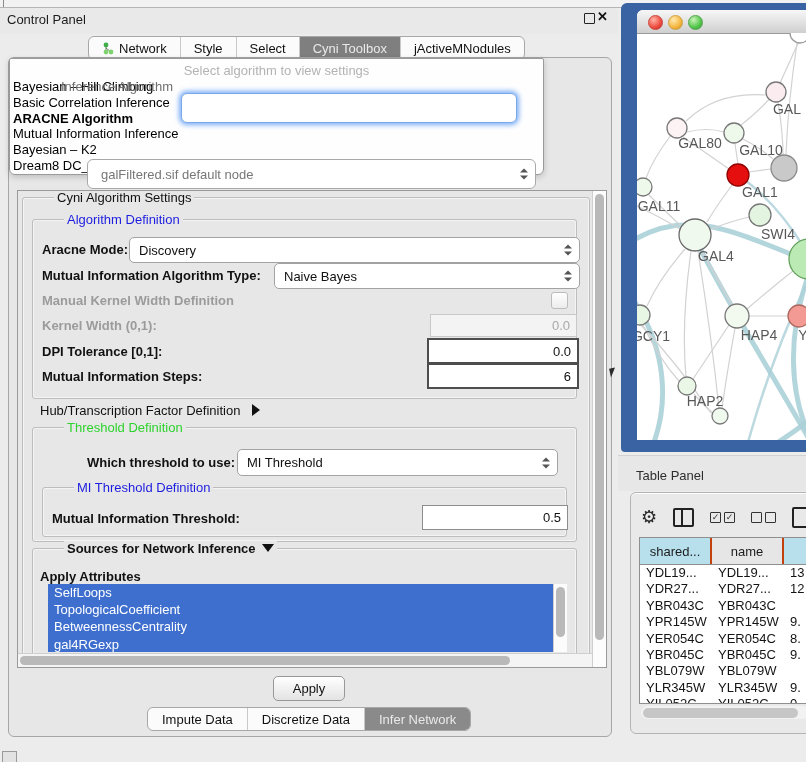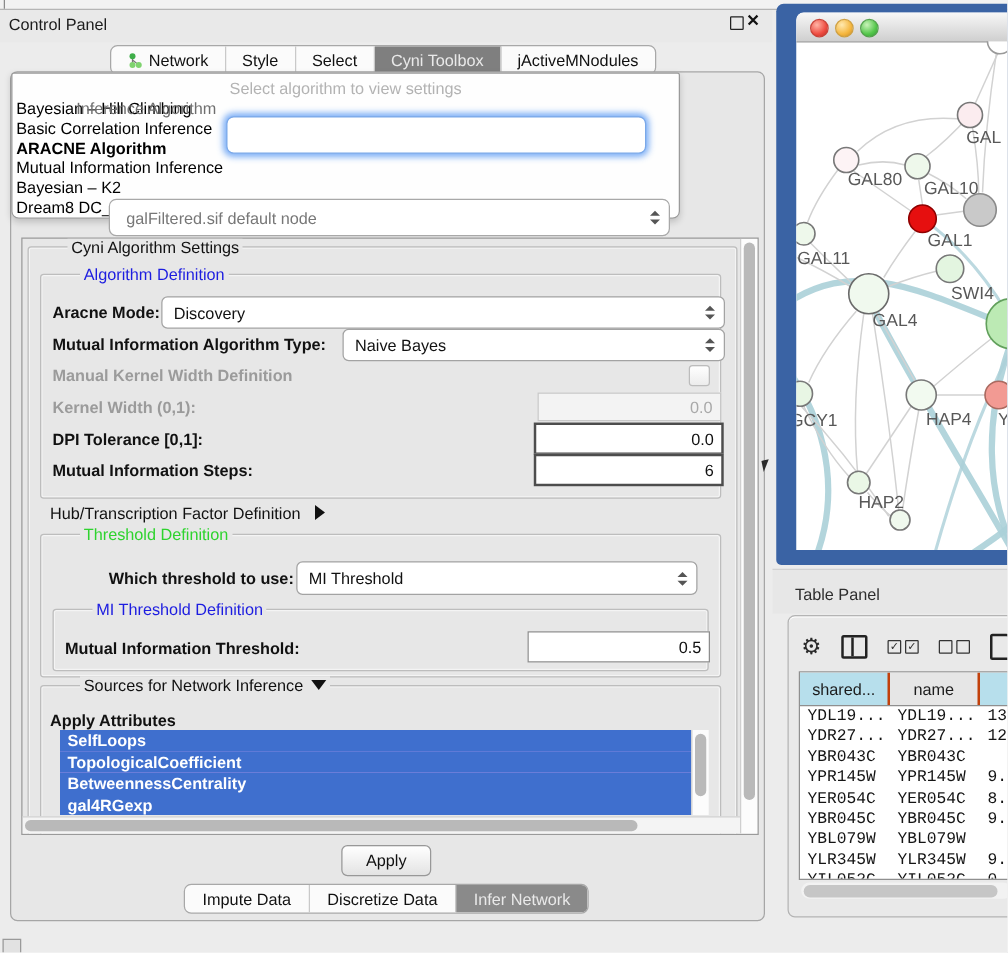--- a/index.html
+++ b/index.html
@@ -51,21 +51,21 @@
          align-items:center;justify-content:flex-end;padding-right:6px;}
   .field.dark{border:2px solid #4d4d4d;}
   .field.lite{border:1px solid #8d8d8d;}
   .field.dis{background:#f3f3f3;border:1px solid #c8c8c8;color:#a9a9a9;}
   .checkbox{position:absolute;width:15px;height:15px;border:1px solid #bcbcbc;border-radius:3px;
             background:linear-gradient(#ffffff,#ececec);}
   .tri-right{display:inline-block;width:0;height:0;border-top:6px solid transparent;
              border-bottom:6px solid transparent;border-left:8px solid #111;margin-left:8px;vertical-align:-1px;}
   .tri-down{display:inline-block;width:0;height:0;border-left:6px solid transparent;
             border-right:6px solid transparent;border-top:8px solid #111;margin-left:6px;vertical-align:1px;}
-  .attr-list{position:absolute;background:#f0abfc;overflow:hidden;font-weight:bold;}
+  .attr-list{position:absolute;background:#be185d;overflow:hidden;}
   .attr-item{font-size:13px;color:#fff;line-height:17.2px;padding-left:6px;}
   .sbar-v{position:absolute;background:#fcfcfc;border-left:1px solid #cfcfcf;}
   .sbar-h{position:absolute;background:#f4f4f4;border-top:1px solid #cfcfcf;}
   .thumb{position:absolute;background:#b9b9b9;border-radius:6px;}
   .apply-btn{position:absolute;background:linear-gradient(#ffffff,#e3e3e3);border:1px solid #989898;
              border-radius:5px;font-size:13px;color:#111;display:flex;align-items:center;justify-content:center;}
   .bottom-tabs{position:absolute;display:flex;height:22px;background:#fbfbfb;border:1px solid #a8a8a8;
                border-radius:6px;overflow:hidden;}
   .b-tab{display:flex;align-items:center;padding:0 14px;font-size:13px;color:#111;border-right:1px solid #c9c9c9;}
   .b-tab:last-child{border-right:none;}
@@ -91,21 +91,21 @@
   .col-icon:before{content:"";position:absolute;left:6px;top:0;width:2px;height:100%;background:#222;}
   .cb-pair{display:flex;gap:3px;}
   .cb{width:9px;height:9px;border:1.5px solid #333;border-radius:1px;font-size:9px;line-height:8px;color:#333;text-align:center;}
   .doc-icon{width:14px;height:17px;border:2px solid #222;border-radius:2px 5px 2px 2px;}
   .tbl{position:absolute;left:8px;top:44px;width:200px;border:1px solid #8f8f8f;background:#fff;overflow:hidden;}
   .tbl-head{display:flex;height:26px;border-bottom:1px solid #8f8f8f;}
   .th{display:flex;align-items:center;justify-content:center;font-size:13px;color:#1c1c1c;
       border-right:2px solid #c2410c;box-sizing:border-box;}
   .tbl-rows{overflow:hidden;}
   .tr{display:flex;height:16.4px;}
-  .td{font-size:13px;color:#141414;padding-left:6px;box-sizing:border-box;white-space:nowrap;overflow:hidden;font-family:Liberation Mono, monospace;}
+  .td{font-size:13px;color:#141414;padding-left:6px;box-sizing:border-box;white-space:nowrap;overflow:hidden;}
   .tp-hscroll{position:absolute;left:10px;bottom:14px;width:168px;height:13px;background:#f2f2f2;border-radius:7px;}
   .tp-hscroll .thumb{left:2px;top:1.5px;width:155px;height:10px;background:#c6c6c6;}
   
   .cursor{left:610px;top:368px;width:0;height:0;border-top:9px solid #2b2b2b;border-right:6px solid transparent;
           transform:rotate(-12deg);}
   .mini-sq{left:2px;top:751px;width:13px;height:11px;border:1px solid #9a9a9a;background:#e2e2e2;}
   svg text{font-family:"Liberation Sans",sans-serif;}
 </style>
 </head>
 <body>
@@ -208,21 +208,21 @@
       </div>
 
       <div class="grp" style="left:24px;top:296px;width:523px;height:48px;"></div>
       <div class="grp-title" style="left:32px;top:289px;color:#1d1de0;">MI Threshold Definition</div>
       <div class="lbl" style="left:34px;top:320px;">Mutual Information Threshold:</div>
       <div class="field lite" style="left:404px;top:314px;width:138px;height:23px;">
         <span>0.5</span>
       </div>
 
       <div class="grp" style="left:14px;top:357px;width:543px;height:119px;"></div>
-      <div class="grp-title" style="left:22px;top:350px;color:#111;">
+      <div class="grp-title" style="left:22px;top:350px;color:#111;font-weight:bold;">
         <span>Sources for Network Inference</span><span class="tri-down"></span>
       </div>
       <div class="lbl" style="left:22px;top:378px;">Apply Attributes</div>
       <div class="attr-list" style="left:30px;top:393px;width:518px;height:68px;" id="attr-list">
           <div class="attr-item" style="background: rgb(63, 111, 206);">SelfLoops</div>
           <div class="attr-item" style="background: rgb(63, 111, 206);">TopologicalCoefficient</div>
           <div class="attr-item" style="background: rgb(63, 111, 206);">BetweennessCentrality</div>
           <div class="attr-item" style="background: rgb(63, 111, 206);">gal4RGexp</div>
         </div>
       <div class="sbar-v" style="left:535px;top:393px;width:13px;height:68px;">

